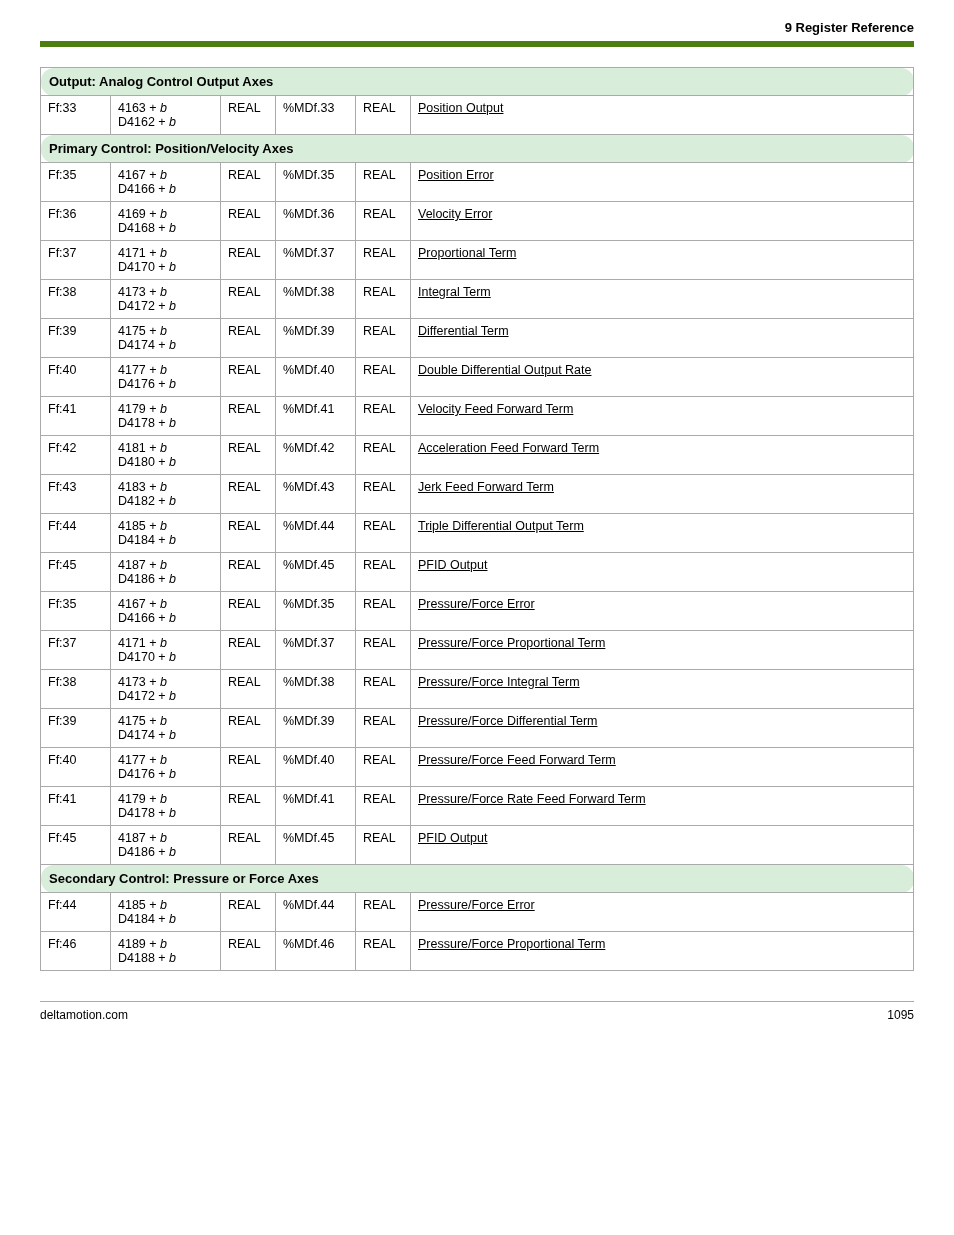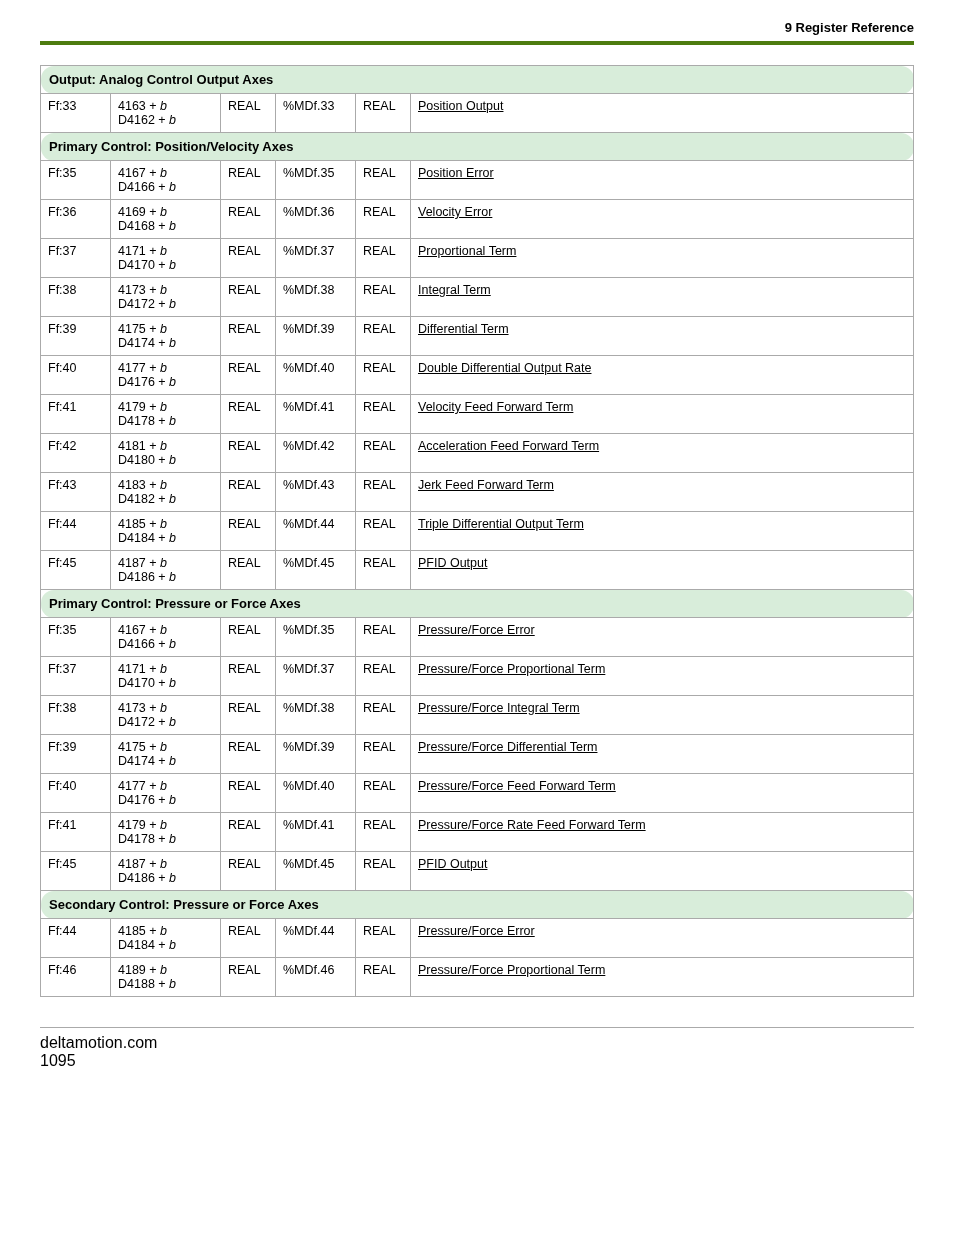--- a/index.html
+++ b/index.html
@@ -9,21 +9,21 @@
       background: #fff;
       color: #000;
       width: 954px;
       min-height: 1235px;
       padding: 20px 40px 40px 40px;
     }
     .page-header {
       text-align: right;
       font-size: 13px;
       font-weight: bold;
-      border-bottom: 4px solid #4d7c0f;
+      border-bottom: 6px solid #4d7c0f;
       padding-bottom: 6px;
       margin-bottom: 20px;
     }
     table {
       width: 100%;
       border-collapse: collapse;
       font-size: 12.5px;
     }
     td, th {
       border: 1px solid #aaa;
@@ -43,24 +43,23 @@
     .col-ff { width: 70px; }
     .col-addr { width: 110px; }
     .col-type1 { width: 55px; }
     .col-mdf { width: 80px; }
     .col-type2 { width: 55px; }
     .col-desc { width: auto; }
     .footer {
       display: flex;
       justify-content: space-between;
       margin-top: 30px;
-      font-size: 16px;
+      font-size: 12px;
       border-top: 1px solid #aaa;
       padding-top: 6px;
-      flex-direction: column;
     }
   </style>
 </head>
 <body>
 
 <div class="page-header">
   <span>9  Register Reference</span>
 </div>
 
 <table>
@@ -168,23 +167,20 @@
         <td><span class="link-text">Triple Differential Output Term</span></td>
       </tr>
       <tr>
         <td>Ff:45</td>
         <td>4187 + <em>b</em><br>D4186 + <em>b</em></td>
         <td>REAL</td>
         <td>%MDf.45</td>
         <td>REAL</td>
         <td><span class="link-text">PFID Output</span></td>
       </tr>
-      <tr class="section-header">
-        <td colspan="6">Primary Control: Pressure or Force Axes</td>
-      </tr>
       <tr>
         <td>Ff:35</td>
         <td>4167 + <em>b</em><br>D4166 + <em>b</em></td>
         <td>REAL</td>
         <td>%MDf.35</td>
         <td>REAL</td>
         <td><span class="link-text">Pressure/Force Error</span></td>
       </tr>
       <tr>
         <td>Ff:37</td>

